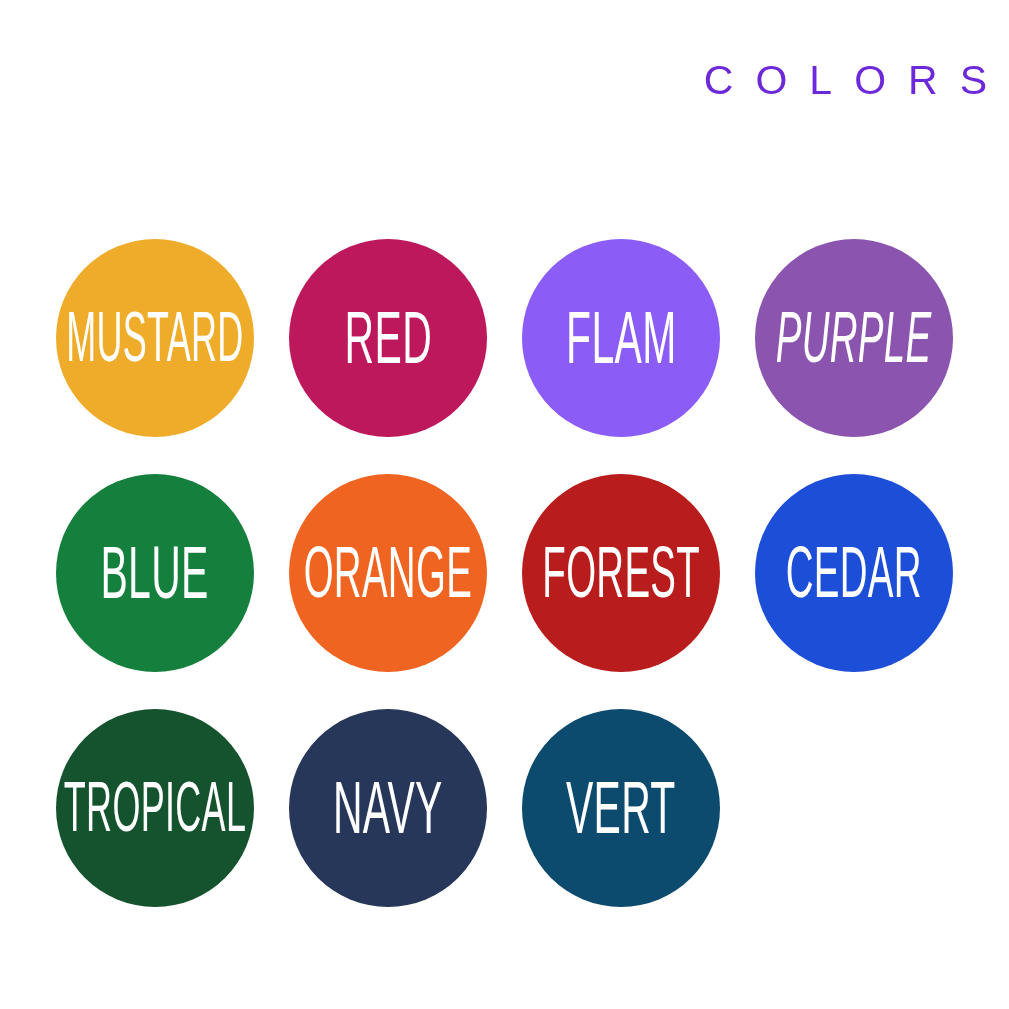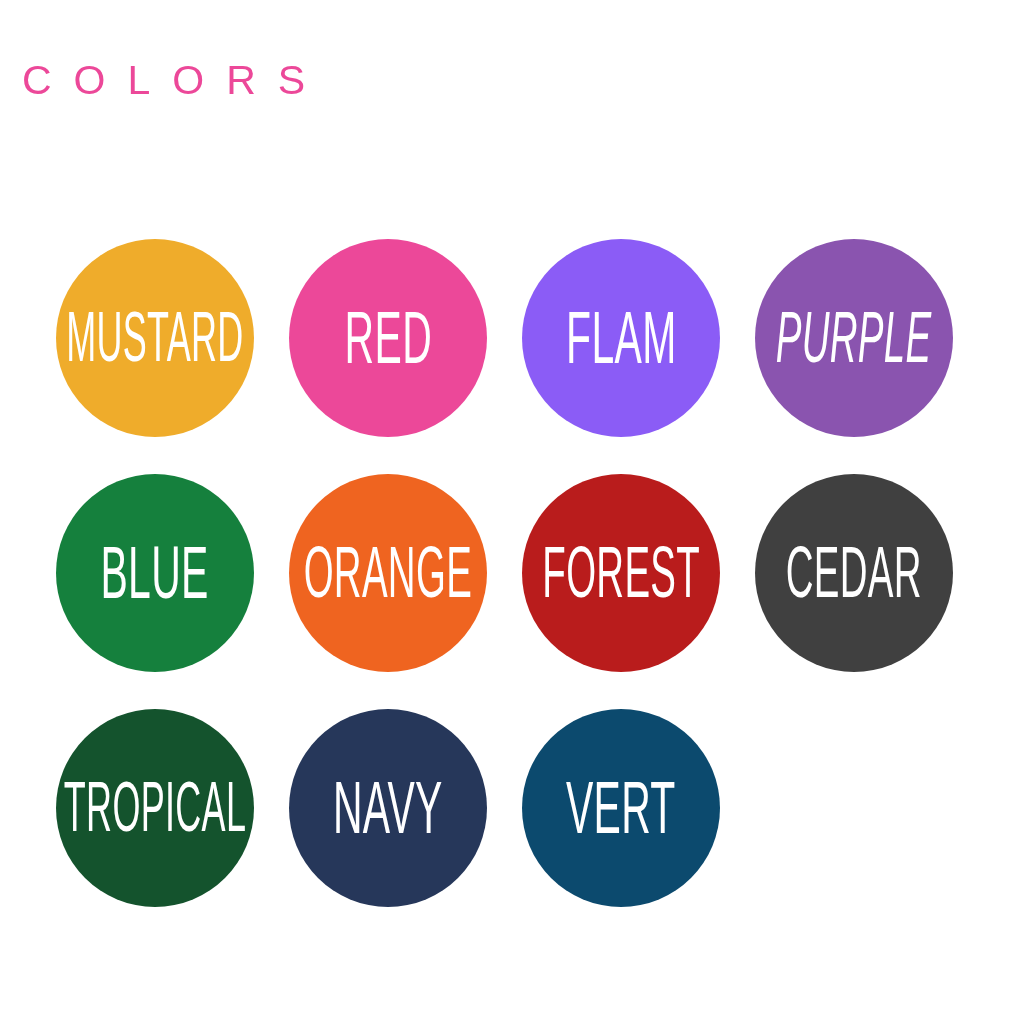--- a/index.html
+++ b/index.html
@@ -20,28 +20,28 @@
     height: 1009px;
     background: #ffffff;
     box-sizing: border-box;
   }
 
   .poster-title {
     position: absolute;
     top: 60px;
     left: 0;
     width: 1009px;
-    text-align: left;
+    text-align: right;
     font-family: "Liberation Sans", sans-serif;
     font-size: 41px;
     font-weight: 400;
     letter-spacing: 22px;
     
     text-indent: 22px;
-    color: #ec4899;
+    color: #6d28d9;
     line-height: 1;
     white-space: nowrap;
   }
 
   .swatch-grid {
     position: absolute;
     top: 239px;
     left: 56px;
     width: 898px;
     height: 733px;
@@ -88,39 +88,39 @@
 
 <div class="poster">
 
   <div class="poster-title">COLORS</div>
 
   <div class="swatch-grid">
 
   <div class="swatch" data-len="long" style="background: rgb(239, 172, 43);">
         <span class="swatch-label">MUSTARD</span>
       </div>
-      <div class="swatch" data-len="short" style="background: #ec4899;">
+      <div class="swatch" data-len="short" style="background: #be185d;">
         <span class="swatch-label">RED</span>
       </div>
       <div class="swatch" data-len="short" style="background: #8b5cf6;">
         <span class="swatch-label">FLAM</span>
       </div>
       <div class="swatch" data-len="medium" style="background: rgb(138, 84, 175); font-style: italic;">
         <span class="swatch-label">PURPLE</span>
       </div>
       <div class="swatch" data-len="short" style="background: #15803d;">
         <span class="swatch-label">BLUE</span>
       </div>
       <div class="swatch" data-len="medium" style="background: rgb(239, 100, 32);">
         <span class="swatch-label">ORANGE</span>
       </div>
       <div class="swatch" data-len="medium" style="background: #b91c1c;">
         <span class="swatch-label">FOREST</span>
       </div>
-      <div class="swatch" data-len="medium" style="background: #404040;">
+      <div class="swatch" data-len="medium" style="background: #1d4ed8;">
         <span class="swatch-label">CEDAR</span>
       </div>
       <div class="swatch" data-len="long" style="background: #14532d;">
         <span class="swatch-label">TROPICAL</span>
       </div>
       <div class="swatch" data-len="short" style="background: rgb(38, 55, 90);">
         <span class="swatch-label">NAVY</span>
       </div>
       <div class="swatch" data-len="short" style="background: #0c4a6e;">
         <span class="swatch-label">VERT</span>

